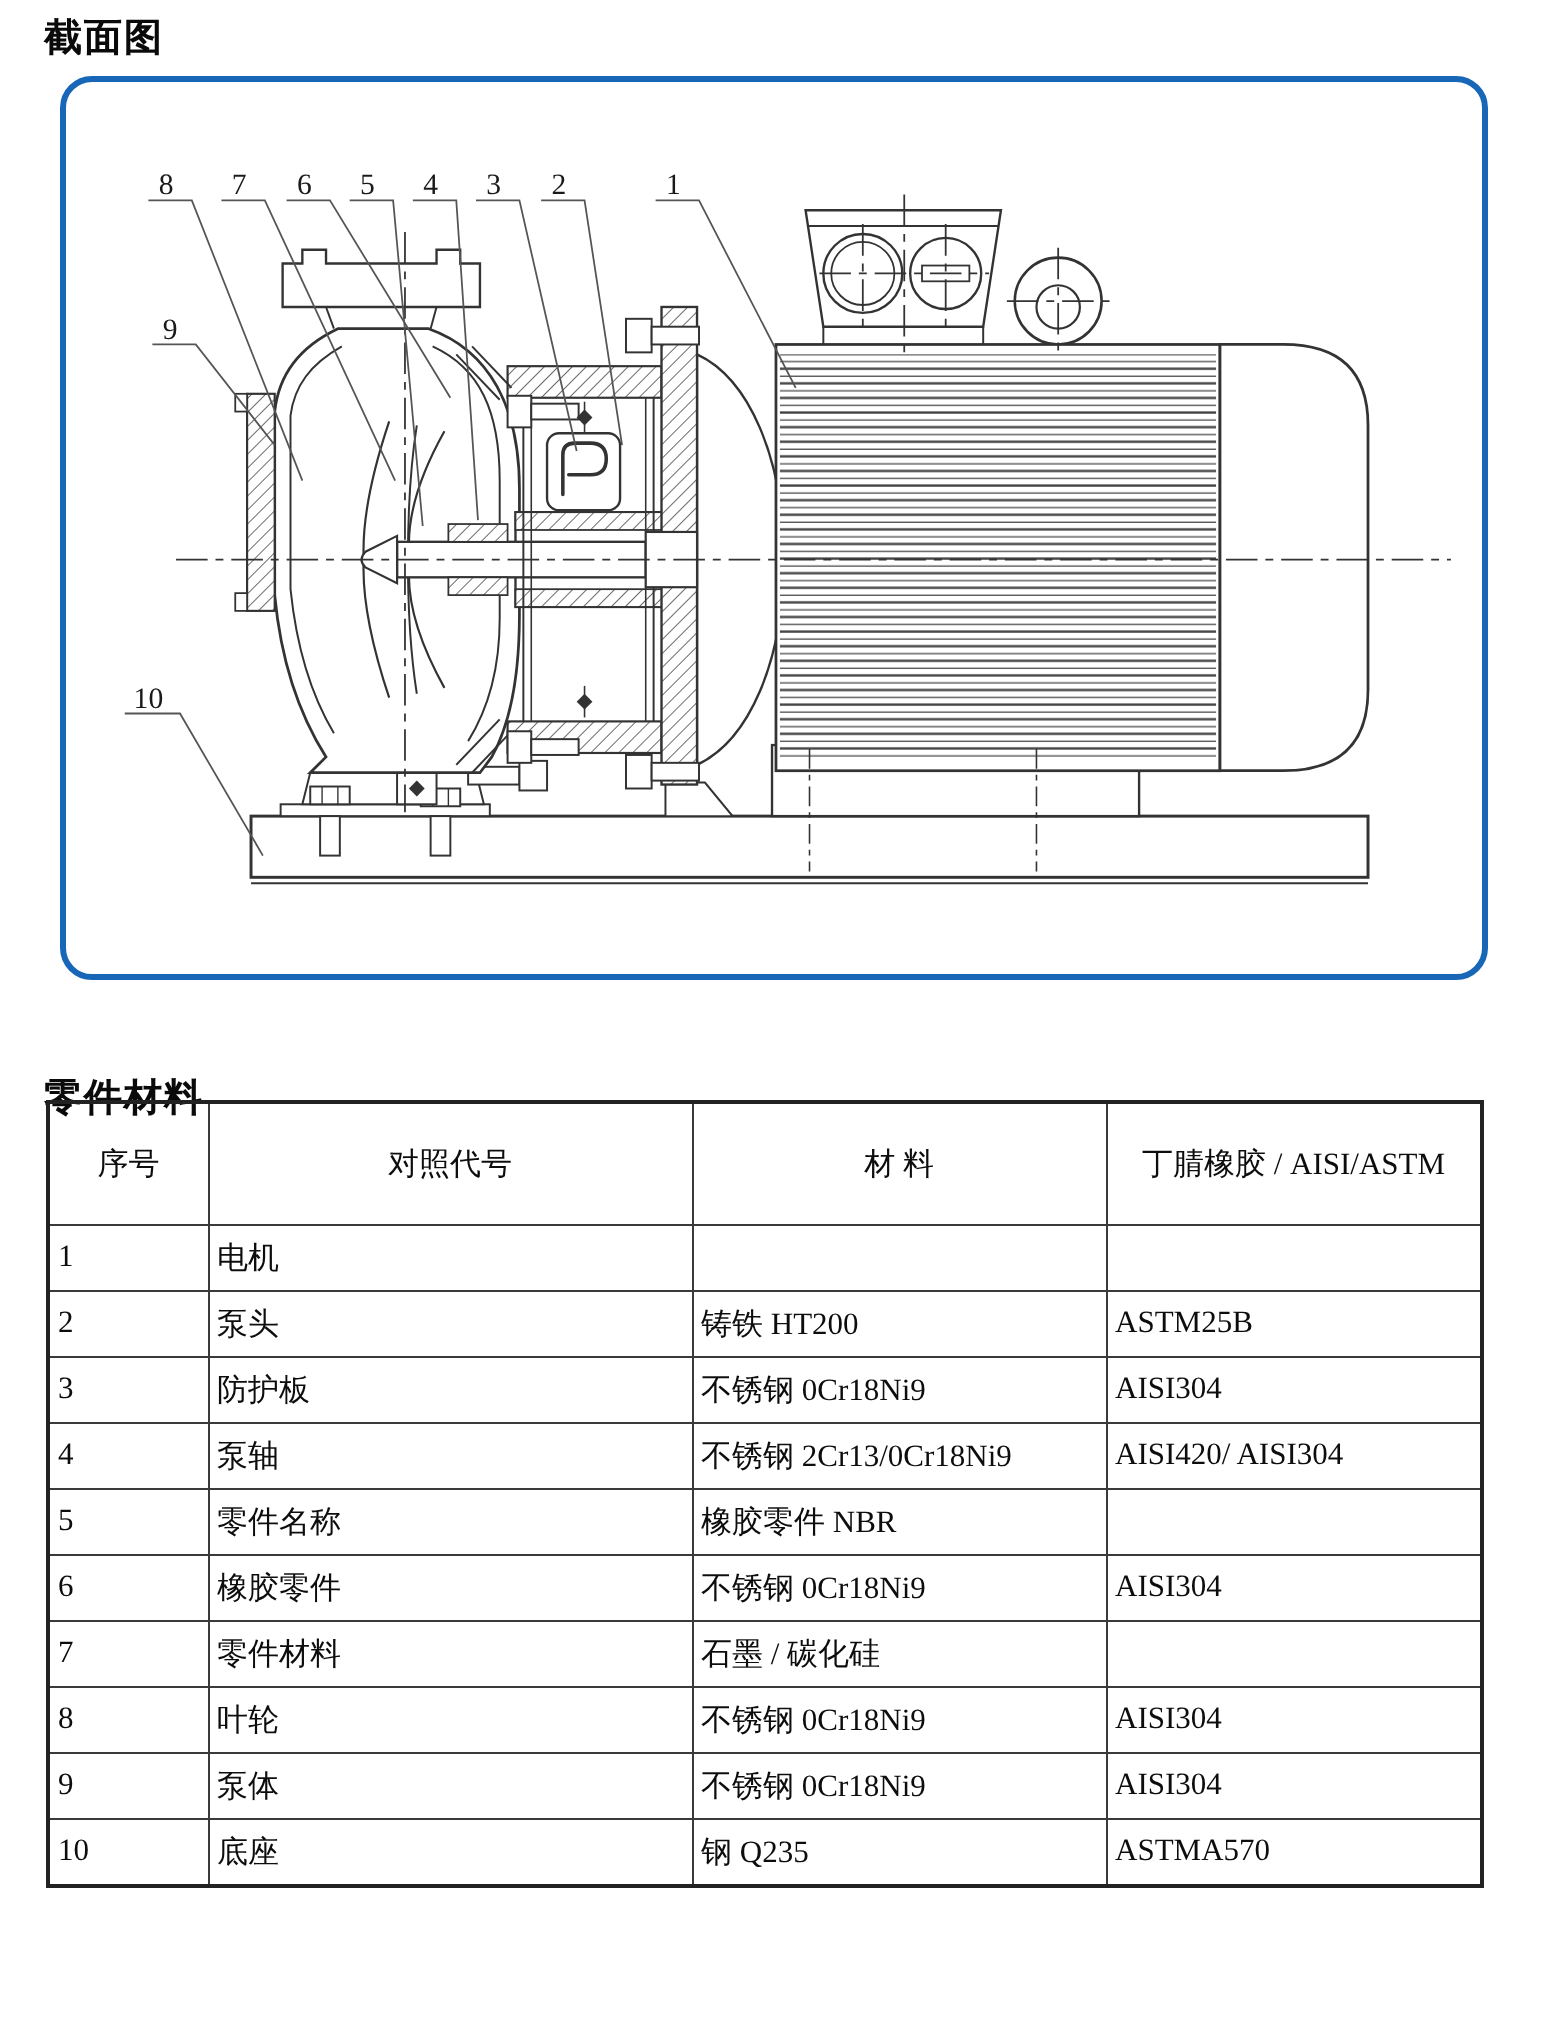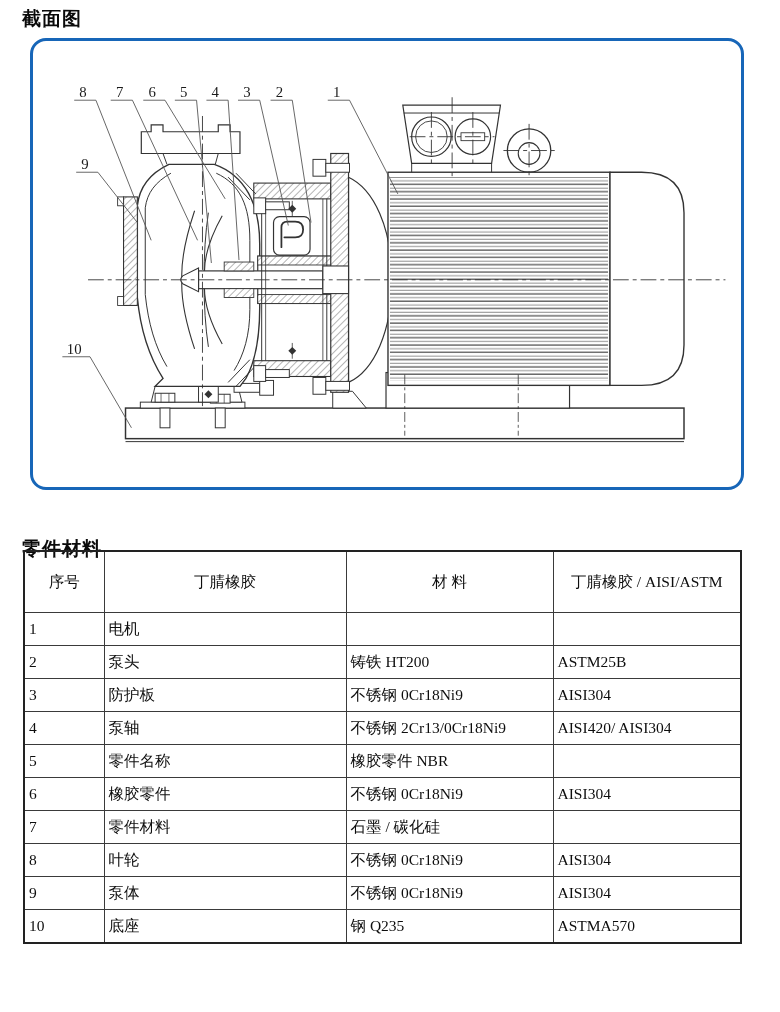--- a/index.html
+++ b/index.html
@@ -226,21 +226,21 @@
 <table class="parts">
   <colgroup>
     <col style="width:80px">
       <col style="width:242px">
       <col style="width:207px">
       <col style="width:188px">
   </colgroup>
   <thead>
     <tr>
       <th>序号</th>
-      <th>丁腈橡胶</th>
+      <th>对照代号</th>
       <th>材 料</th>
       <th>丁腈橡胶 / AISI/ASTM</th>
     </tr>
   </thead>
   <tbody>
       <tr>
         <td>1</td>
         <td>电机</td>
         <td></td>
         <td></td>

